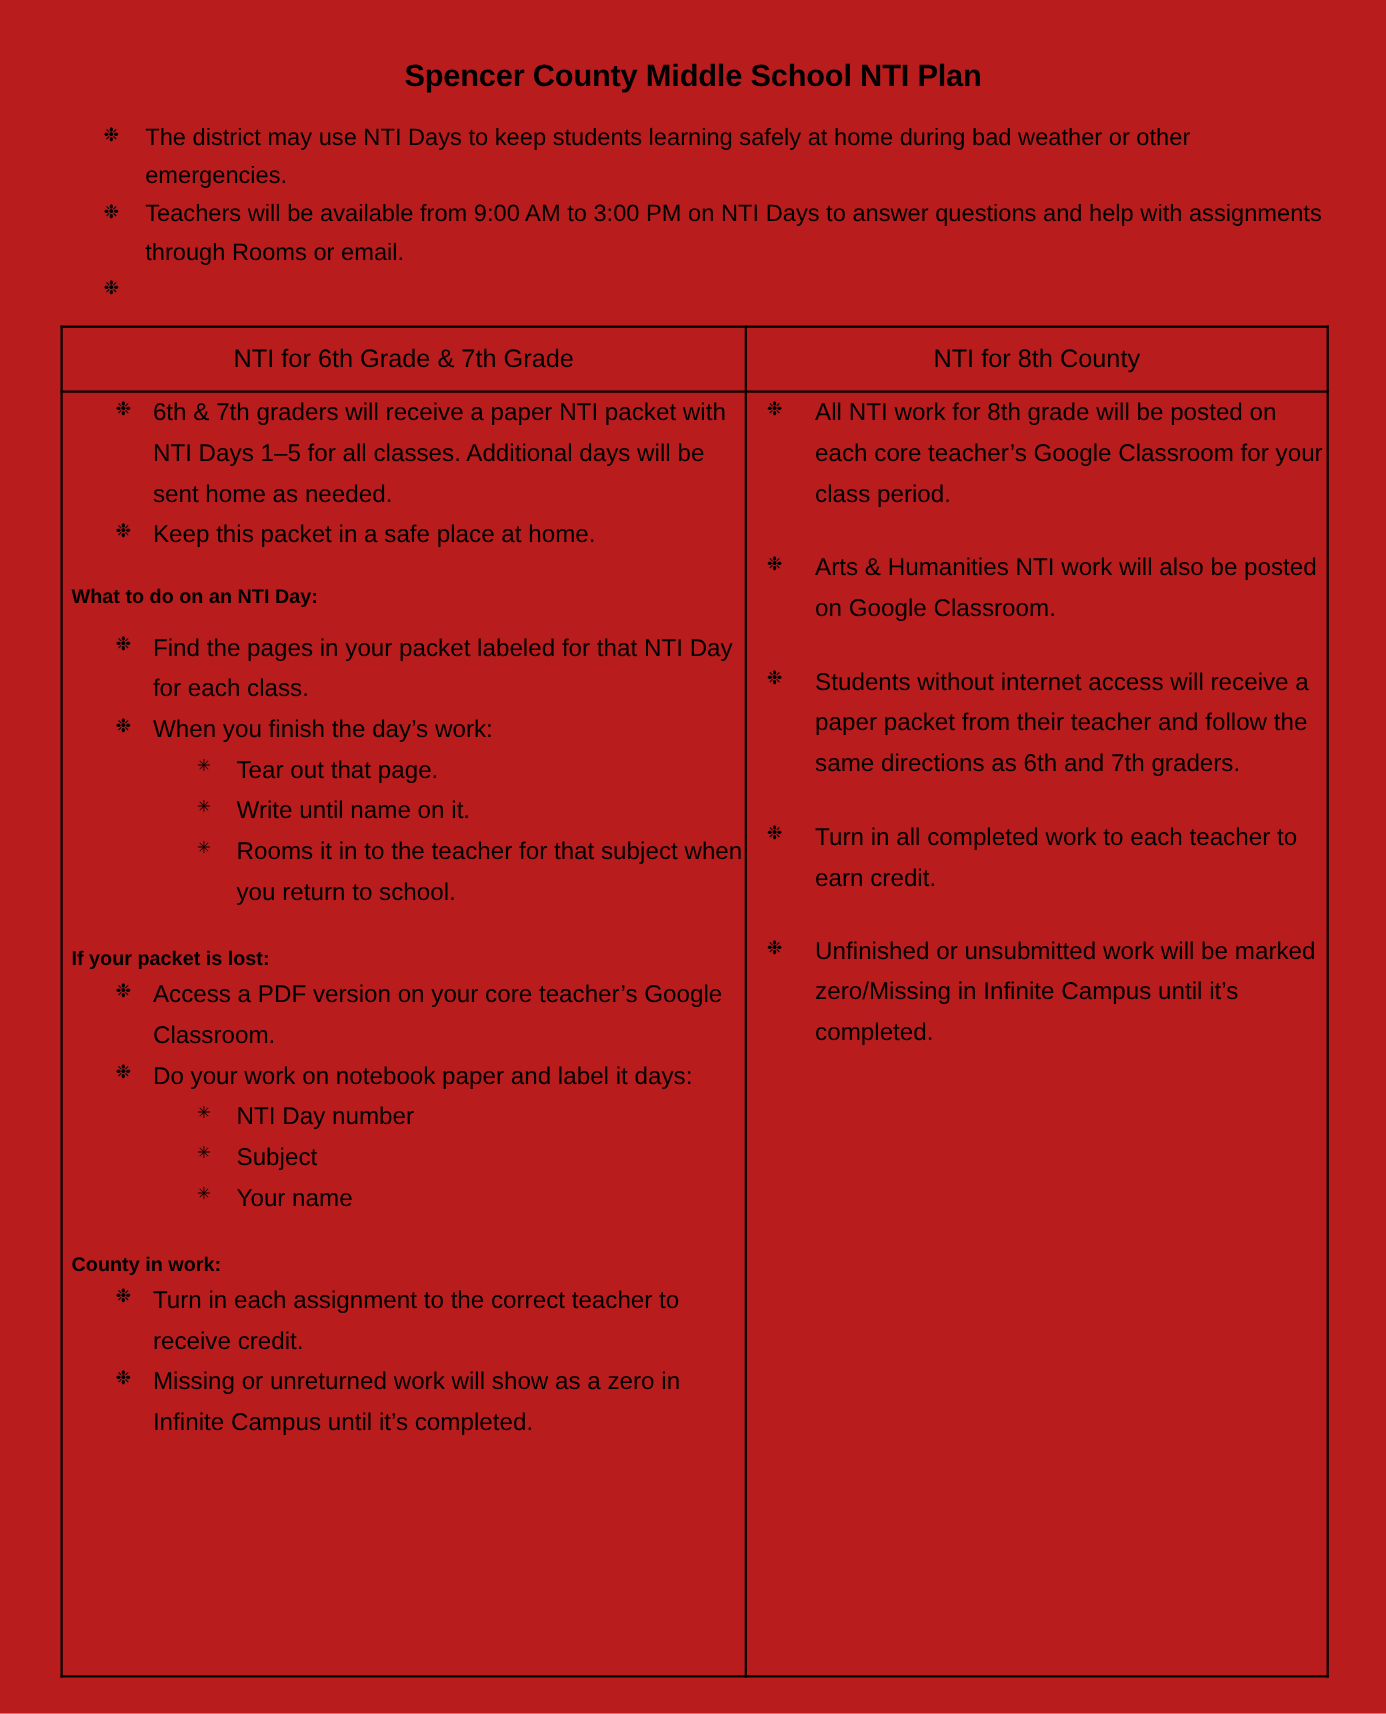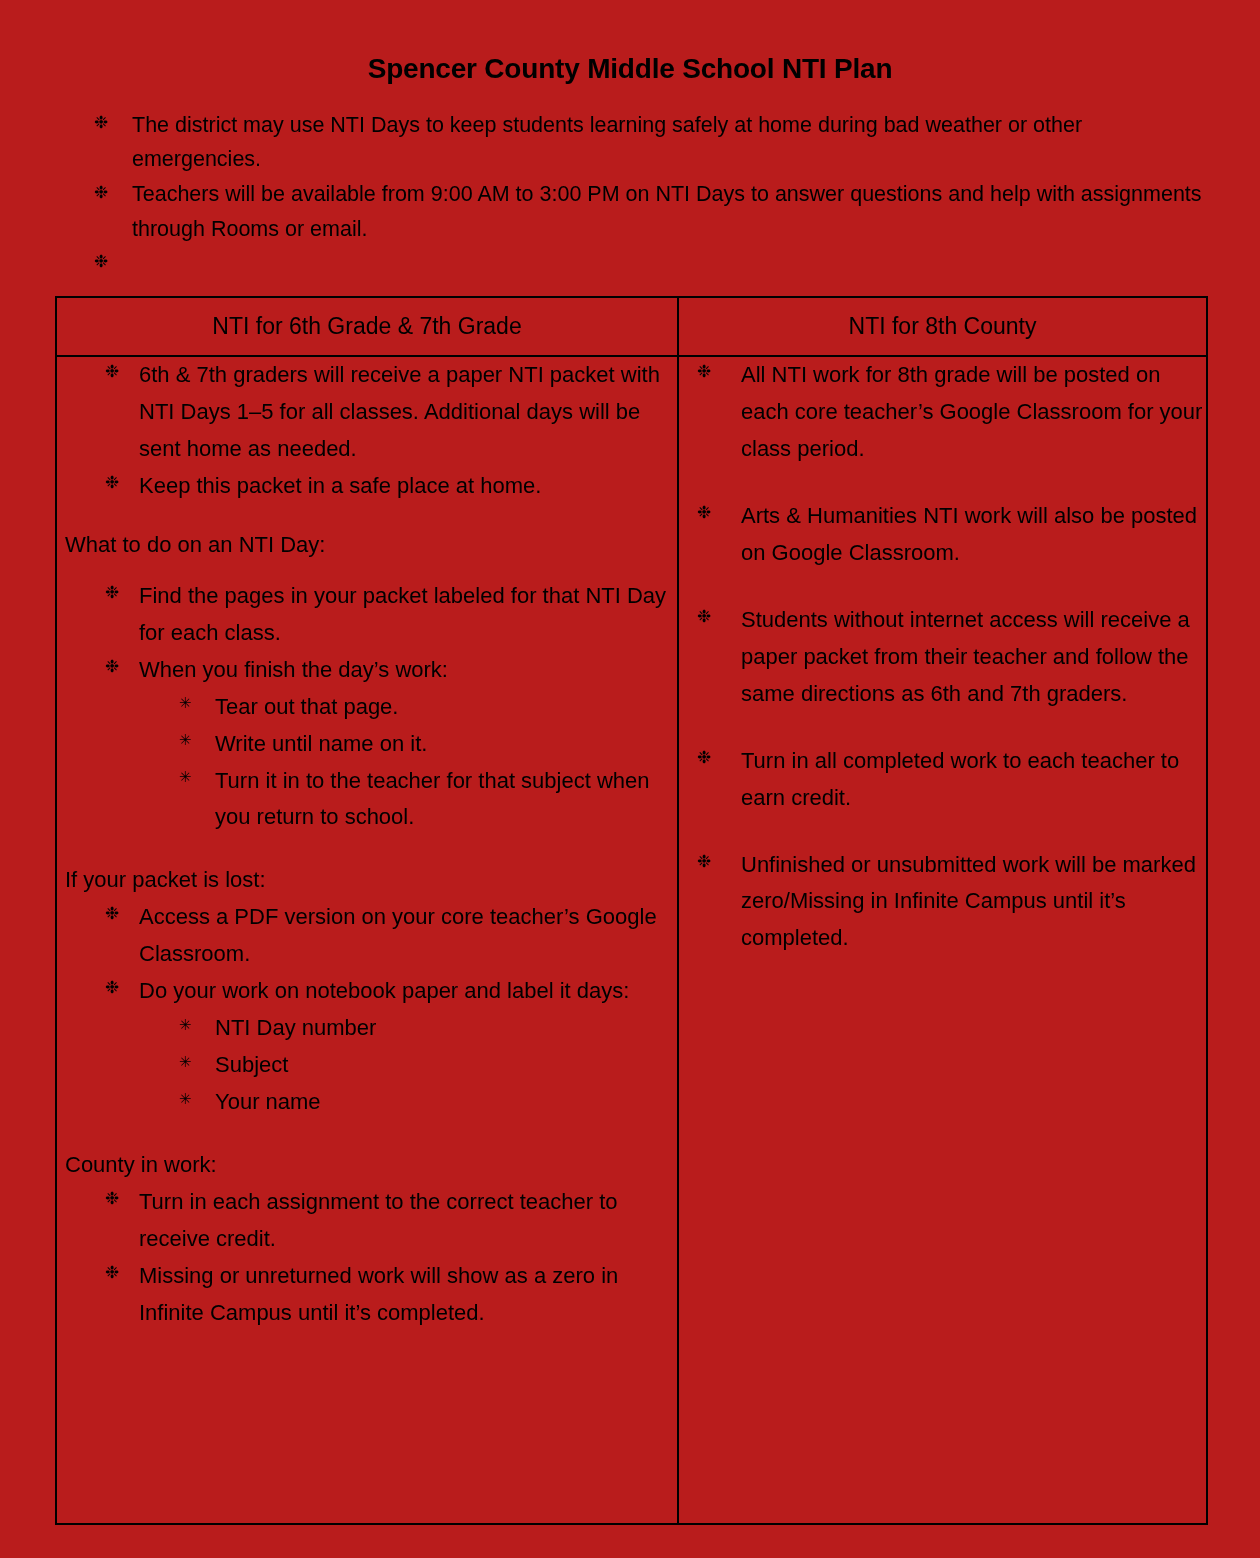--- a/index.html
+++ b/index.html
@@ -114,24 +114,25 @@
   }
   .lvl2 > .bullet {
     position: absolute;
     left: 122px;
     top: 0.12em;
     font-size: 15px;
   }
 
   
   .section-head {
-    font-size: 22px;
+    font-size: 18px;
     line-height: 1.68;
     padding-left: 8px;
     margin-top: 22px;
+    font-weight: bold;
   }
   .section-head.tight { margin-top: 22px; }
 
   .gap-after { margin-bottom: 26px; }
 
   
   .r-item {
     position: relative;
     font-size: 22px;
     line-height: 1.68;
@@ -218,21 +219,21 @@
               <span>Tear out that page.</span>
             </div>
 
             <div class="b-item lvl2">
               <span class="bullet">✳</span>
               <span>Write until name on it.</span>
             </div>
 
             <div class="b-item lvl2 gap-after">
               <span class="bullet">✳</span>
-              <span>Turn it in to the teacher for that subject when you return to school.</span>
+              <span>Rooms it in to the teacher for that subject when you return to school.</span>
             </div>
 
             <div class="section-head tight">If your packet is lost:</div>
 
             <div class="b-item lvl1">
               <span class="bullet">❉</span>
               <span>Access a PDF version on your core teacher’s Google Classroom.</span>
             </div>
 
             <div class="b-item lvl1">

